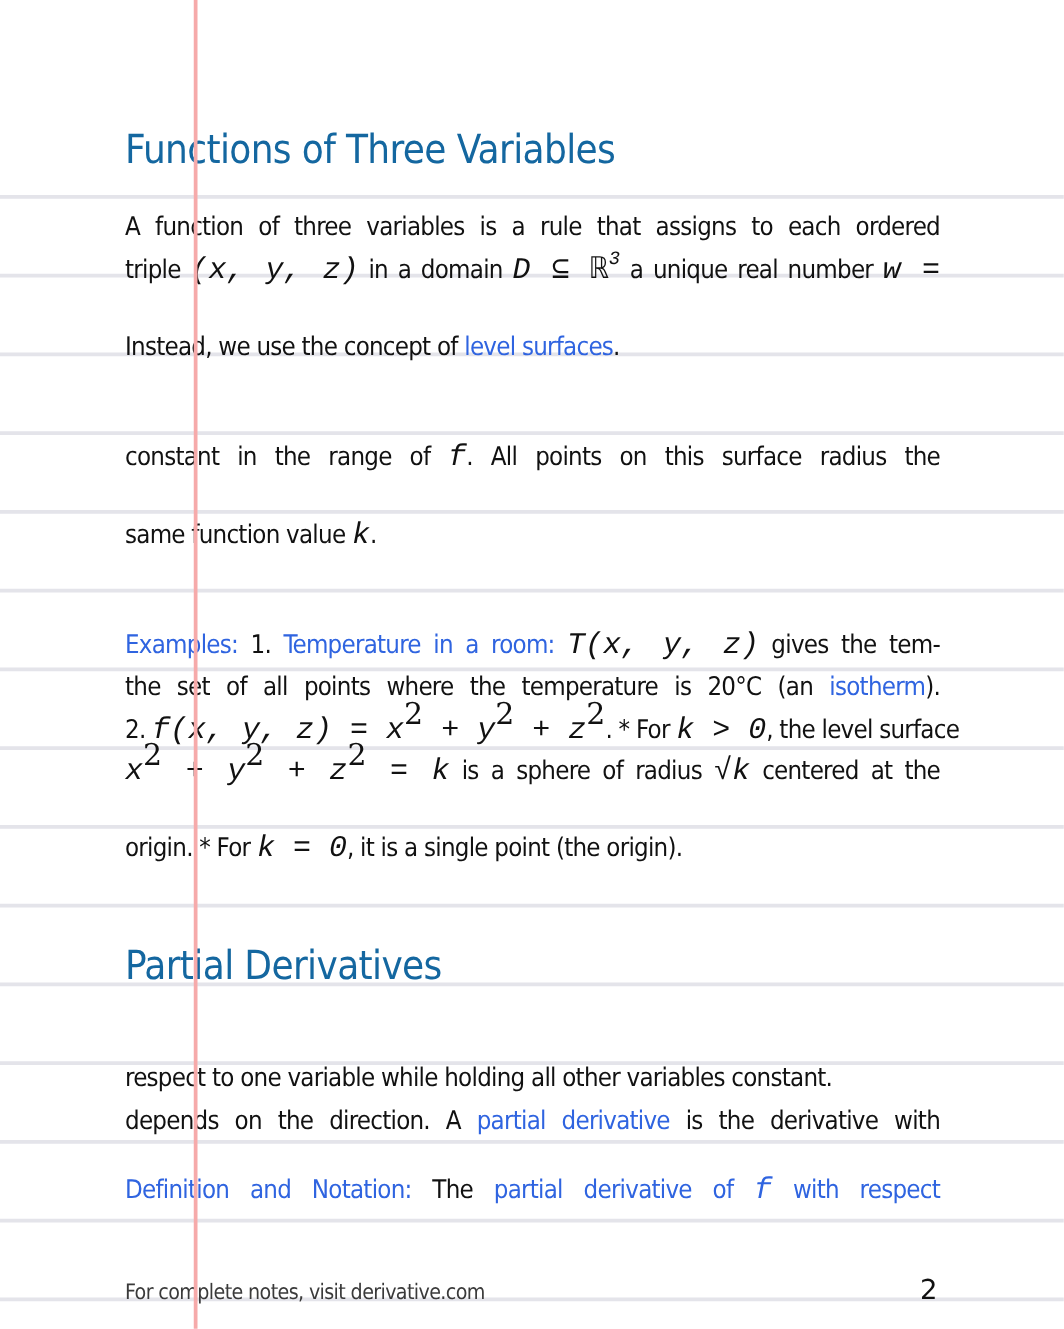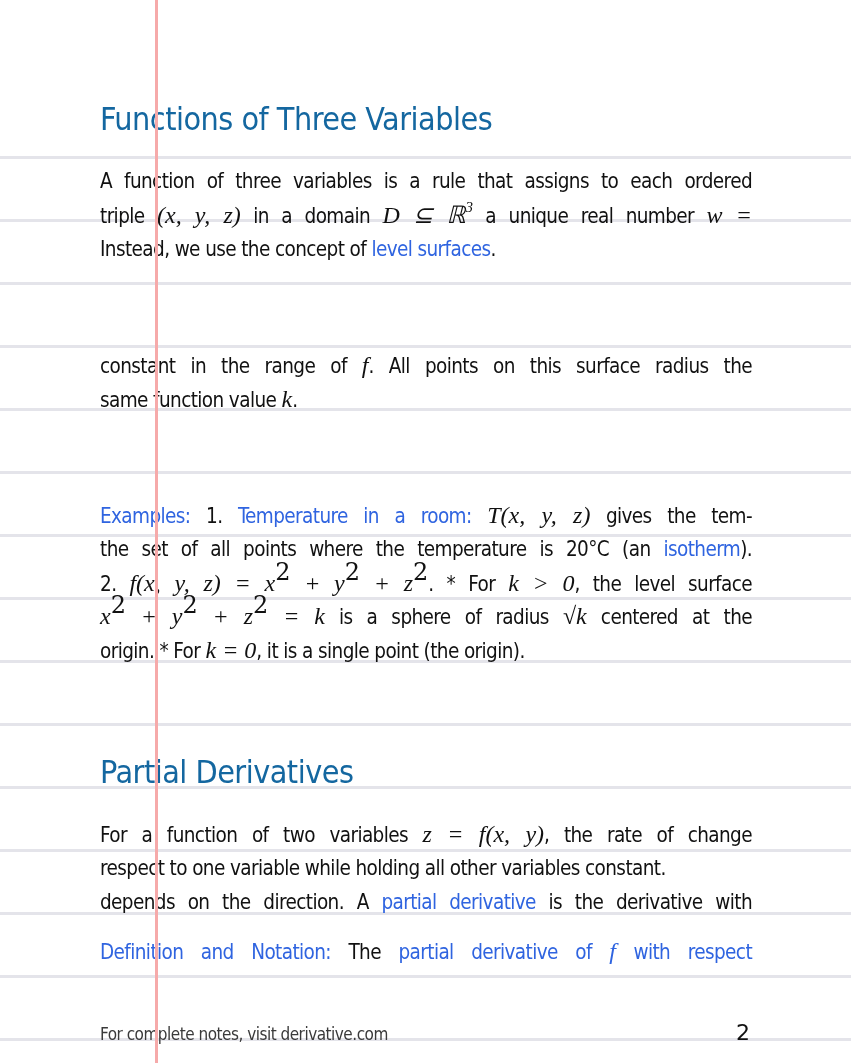--- a/index.html
+++ b/index.html
@@ -27,23 +27,23 @@
     font-size: 32px; color: #1467a0; letter-spacing: -0.5px;
     white-space: nowrap;
   }
   .para {
     position: absolute; left: 0; width: 652px;
     font-family: "DejaVu Sans Condensed", "DejaVu Sans", sans-serif;
     font-size: 20.5px; line-height: 33.8px;
     text-align: justify; letter-spacing: -0.6px;
   }
   .para .line { display: block; height: 33.8px; white-space: nowrap; text-align-last: justify; }
-  .para .line.last { text-align-last: left; }
+  .para .line.last { text-align-last: left; margin-top: 28px; }
   .blue { color: #2f64e0; }
-  .m { font-family: Liberation Serif, serif; font-style: italic; font-size: 24px; letter-spacing: 0; }
+  .m { font-family: Liberation Mono, monospace; font-style: italic; font-size: 24px; letter-spacing: 0; }
   .mr { font-family: "DejaVu Serif", "Liberation Serif", serif; font-style: normal; font-size: 24px; letter-spacing: 0; }
   sup { font-size: 15px; line-height: 0; vertical-align: 11px; }
   .footer-text {
     position: absolute; left: 100px; top: 1024px;
     font-family: "DejaVu Sans Condensed", "DejaVu Sans", sans-serif;
     font-size: 17px; color: #3a3a3a; letter-spacing: -0.5px; z-index: 1;
   }
   .page-num {
     position: absolute; left: 736px; top: 1020px;
     font-family: "DejaVu Sans", sans-serif;
@@ -91,21 +91,20 @@
     <span class="line"><span class="blue">Examples:</span><span> 1. </span><span class="blue">Temperature in a room:</span><span> </span><span class="m">T(x, y, z)</span><span> gives the tem-</span></span>
     <span class="line"><span>the set of all points where the temperature is 20°C (an </span><span class="blue">isotherm</span><span>).</span></span>
     <span class="line"><span>2. </span><span class="m">f(x, y, z) = x</span><sup class="mr">2</sup><span class="m"> + y</span><sup class="mr">2</sup><span class="m"> + z</span><sup class="mr">2</sup><span>. * For </span><span class="m">k &gt; 0</span><span>, the level surface</span></span>
     <span class="line"><span class="m">x</span><sup class="mr">2</sup><span class="m"> + y</span><sup class="mr">2</sup><span class="m"> + z</span><sup class="mr">2</sup><span class="m"> = k</span><span> is a sphere of radius </span><span class="m">√k</span><span> centered at the</span></span>
     <span class="line last"><span>origin. * For </span><span class="m">k = 0</span><span>, it is a single point (the origin).</span></span>
   </div>
 
   <h1 class="section" style="top:753px">Partial Derivatives</h1>
 
   <div class="para" style="top:818px">
-    <span class="line"><span>For a function of two variables </span><span class="m">z = f(x, y)</span><span>, the rate of change</span></span>
     <span class="line last"><span>respect to one variable while holding all other variables constant.</span></span>
     <span class="line"><span>depends on the direction. A </span><span class="blue">partial derivative</span><span> is the derivative with</span></span>
   </div>
 
   <div class="para" style="top:935px">
     <span class="line"><span class="blue">Definition and Notation:</span><span>  The </span><span class="blue">partial derivative of </span><span class="m blue">f</span><span class="blue"> with respect</span></span>
   </div>
 </div>
 
 <div class="footer-text">For complete notes, visit derivative.com</div>

